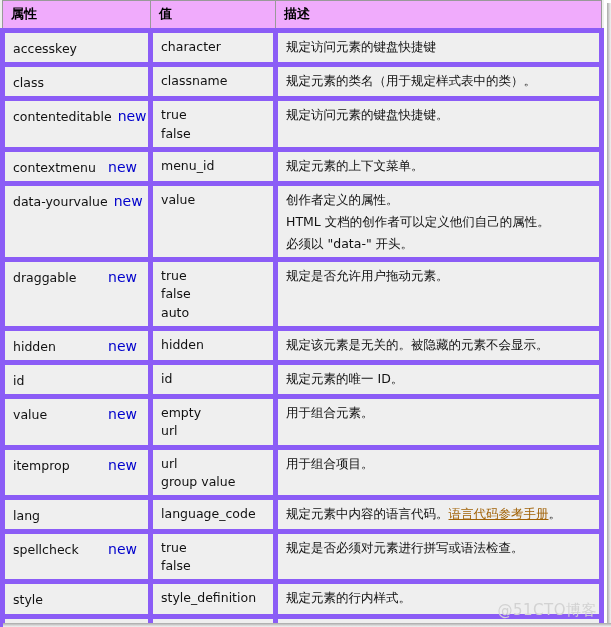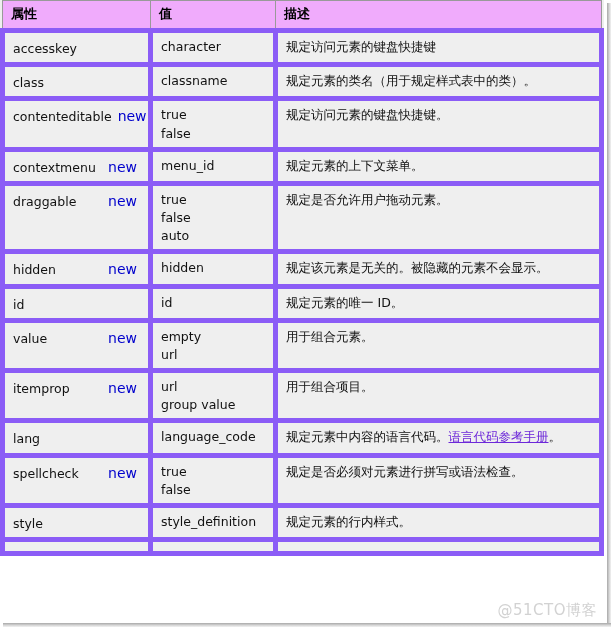--- a/index.html
+++ b/index.html
@@ -78,21 +78,21 @@
   .new-badge.hidden-badge { visibility: hidden; }
 
   .val-italic { }
   .val-plain  { font-style: normal; }
   .val-line { display: block; white-space: nowrap; }
 
   .desc-line { display: block; }
   .desc-line + .desc-line { margin-top: 4px; }
 
   a.ref-link {
-    color: #6d28d9;
+    color: #a16207;
   }
 
   
   .shadow-right {
     position: absolute;
     top: 3px;
     right: 0px;
     width: 4px;
     height: 624px;
     background: linear-gradient(to right, #a8a8a8, #d8d8d8 60%, #f2f2f2);
@@ -189,20 +189,36 @@
           <td>
             <span class="val-line val-italic">menu_id</span>
           </td>
           <td>
             <span class="desc-line"><span>规定元素的上下文菜单。</span></span>
           </td>
         </tr>
         <tr>
           <td>
             <div class="attr-cell">
+              <span class="attr-name">data-yourvalue</span>
+              <span class="new-badge">new</span>
+            </div>
+          </td>
+          <td>
+            <span class="val-line val-italic">value</span>
+          </td>
+          <td>
+            <span class="desc-line"><span>创作者定义的属性。</span></span>
+            <span class="desc-line"><span>HTML 文档的创作者可以定义他们自己的属性。</span></span>
+            <span class="desc-line"><span>必须以 "data-" 开头。</span></span>
+          </td>
+        </tr>
+        <tr>
+          <td>
+            <div class="attr-cell">
               <span class="attr-name">draggable</span>
               <span class="new-badge">new</span>
             </div>
           </td>
           <td>
             <span class="val-line val-plain">true</span>
             <span class="val-line val-plain">false</span>
             <span class="val-line val-plain">auto</span>
           </td>
           <td>

